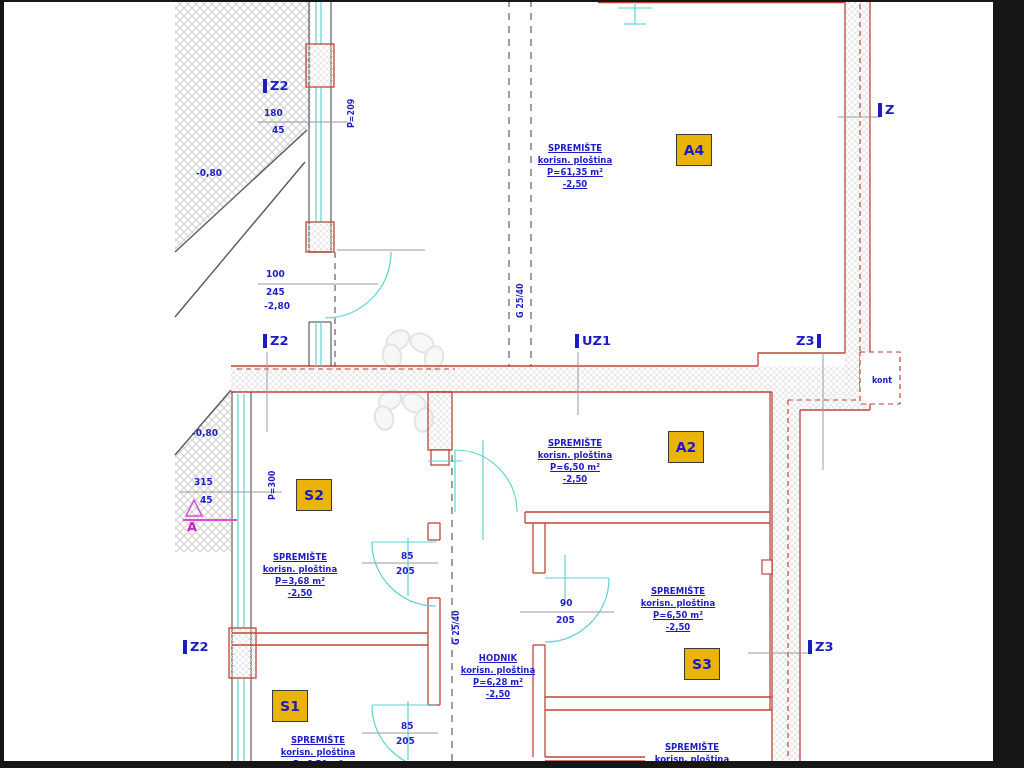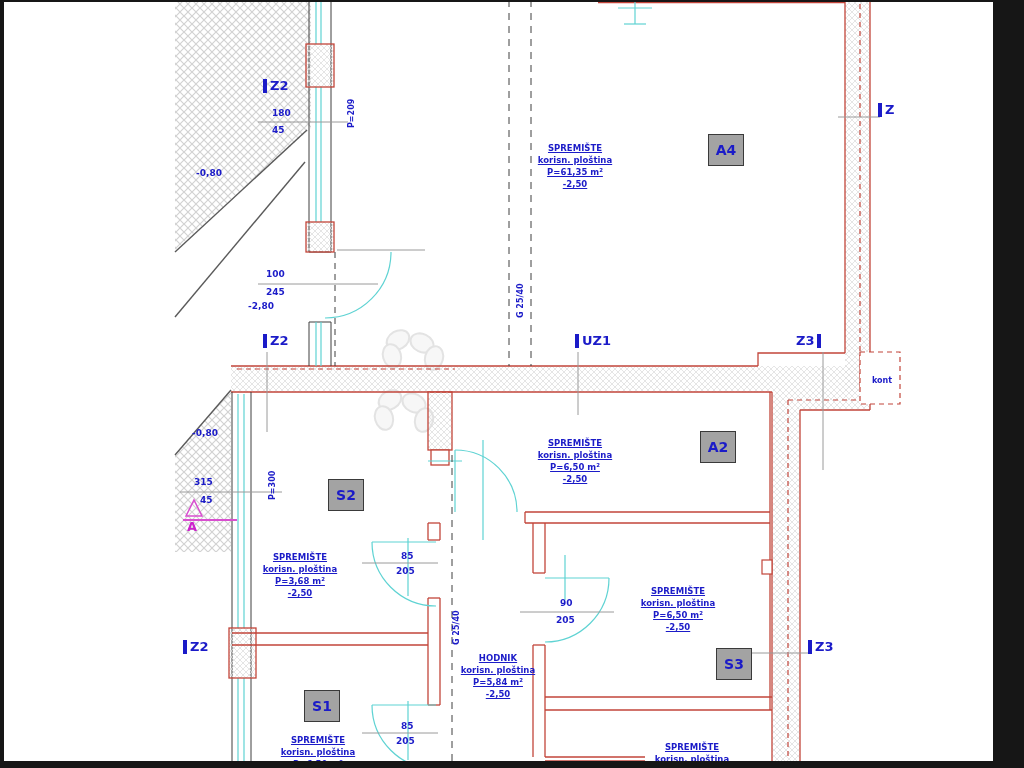--- a/index.html
+++ b/index.html
@@ -9,21 +9,21 @@
   .t{position:absolute;color:#1b1bc8;font-weight:bold;font-size:9px;line-height:10px;white-space:nowrap;}
   .small{font-size:8px;}
   .rt{position:absolute;width:124px;text-align:center;color:#1b1bc8;font-weight:bold;
       font-size:8.5px;line-height:12px;text-decoration:underline;}
   .tag{position:absolute;display:flex;align-items:flex-end;color:#1b1bc8;font-weight:bold;
        font-size:13px;line-height:14px;}
   .tb{display:inline-block;width:4px;height:14px;background:#1b1bc8;margin-right:3px;}
   .tag.after .tb{order:2;margin-right:0;margin-left:3px;}
   .box{position:absolute;width:34px;height:30px;border:1.5px solid #3a3a3a;color:#1b1bc8;
        font-weight:bold;font-size:14px;display:flex;align-items:center;justify-content:center;
-       background:#a3a3a3;margin-left:32px;}
+       background:#eab308;}
   .rot{transform-origin:0 0;transform:rotate(-90deg);}
   .magenta{color:#cc22cc;font-size:13px;}
   .wm{position:absolute;color:#e7e7e7;font-size:30px;font-weight:bold;letter-spacing:4px;}
   .bar{position:absolute;background:#161616;}
 </style>
 </head>
 <body>
 
 <div class="plan">
 
@@ -258,38 +258,38 @@
   </div>
   <div class="rt" style="left:616px;top:585px">
     <div>SPREMIŠTE</div>
     <div>korisn. ploština</div>
     <div>P=6,50 m²</div>
     <div>-2,50</div>
   </div>
   <div class="rt" style="left:436px;top:652px">
     <div>HODNIK</div>
     <div>korisn. ploština</div>
-    <div>P=5,84 m²</div>
+    <div>P=6,28 m²</div>
     <div>-2,50</div>
   </div>
   <div class="rt" style="left:256px;top:734px">
     <div>SPREMIŠTE</div>
     <div>korisn. ploština</div>
     <div>P=6,50 m²</div>
   </div>
   <div class="rt" style="left:630px;top:741px">
     <div>SPREMIŠTE</div>
     <div>korisn. ploština</div>
   </div>
 
-  <div class="t dim" style="left:272px;top:108px">180</div>
+  <div class="t dim" style="left:264px;top:108px">180</div>
   <div class="t dim" style="left:272px;top:125px">45</div>
   <div class="t dim" style="left:266px;top:269px">100</div>
   <div class="t dim" style="left:266px;top:287px">245</div>
-  <div class="t dim" style="left:248px;top:301px">-2,80</div>
+  <div class="t dim" style="left:264px;top:301px">-2,80</div>
   <div class="t dim" style="left:194px;top:477px">315</div>
   <div class="t dim" style="left:200px;top:495px">45</div>
   <div class="t" style="left:196px;top:168px">-0,80</div>
   <div class="t" style="left:192px;top:428px">-0,80</div>
   <div class="t dim" style="left:401px;top:551px">85</div>
   <div class="t dim" style="left:396px;top:566px">205</div>
   <div class="t dim" style="left:560px;top:598px">90</div>
   <div class="t dim" style="left:556px;top:615px">205</div>
   <div class="t dim" style="left:401px;top:721px">85</div>
   <div class="t dim" style="left:396px;top:736px">205</div>

